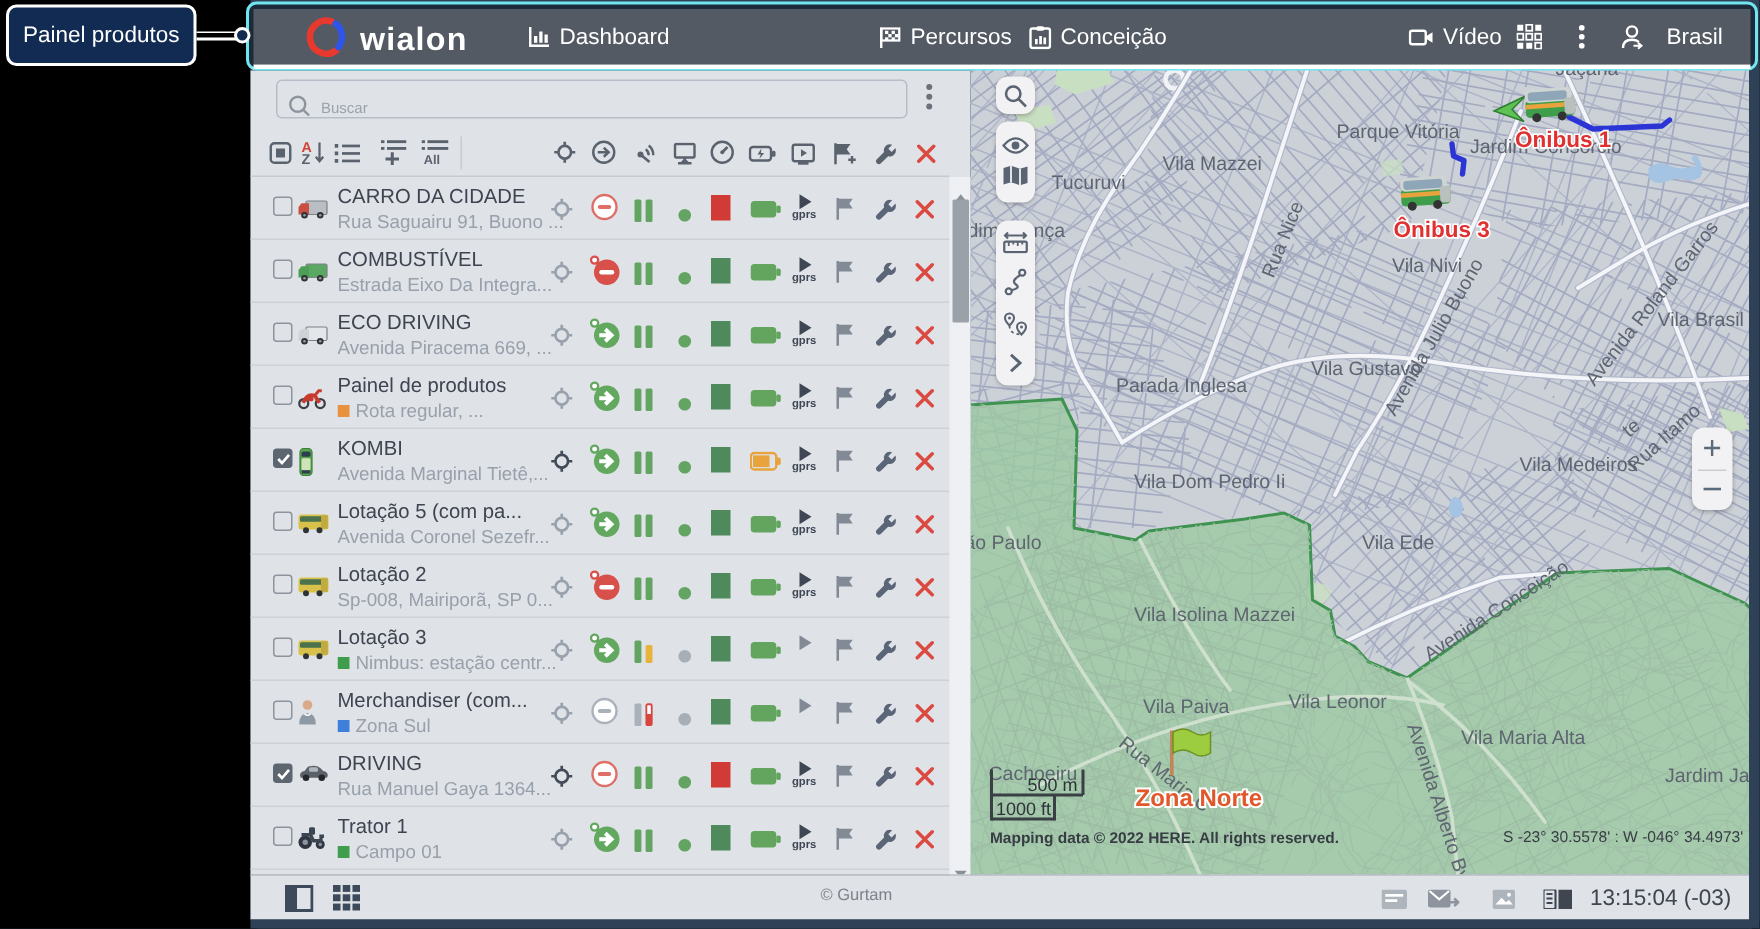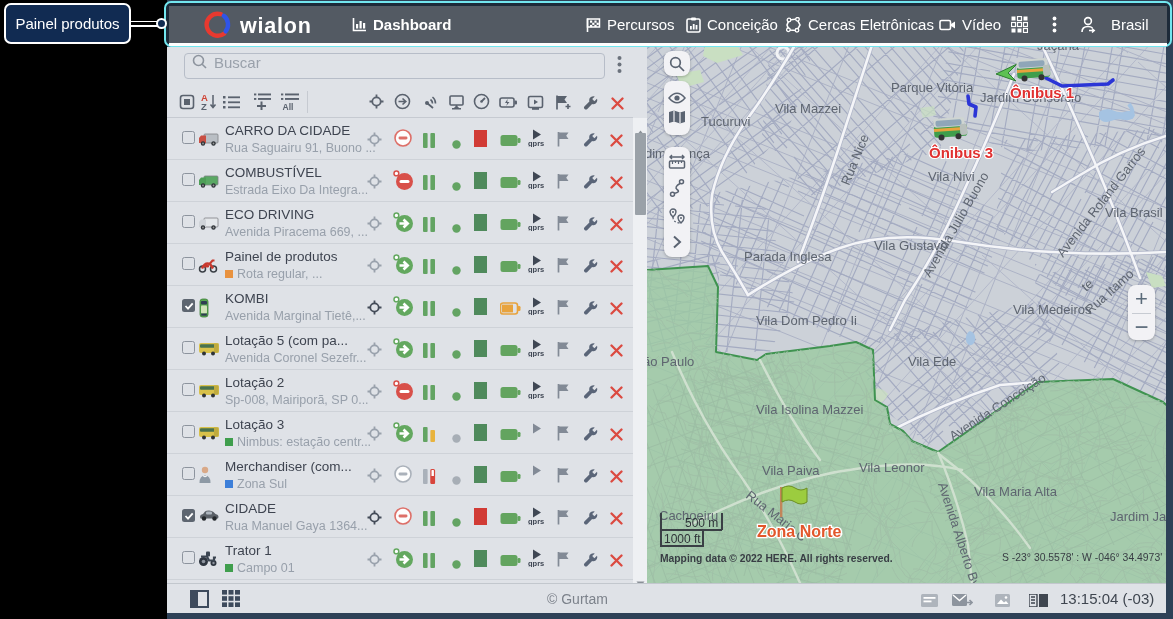--- a/index.html
+++ b/index.html
@@ -10,38 +10,38 @@
 .conndot{position:absolute;left:156px;top:17.5px;width:11px;height:11px;border-radius:50%;border:2.5px solid #fff;background:#112b52;z-index:40}
 
 .appframe{position:absolute;left:167px;top:0;width:1006px;height:619px;background:#2e4157}
 .cyanbox{position:absolute;left:164px;top:1px;width:1008px;height:46px;border:2px solid #72e6ef;border-radius:7px;background:#1d2a39;z-index:30}
 .topbar{position:absolute;left:3px;top:3px;width:998px;height:37px;background:#535a63;color:#fff;font-size:15px}
 .topwhite{position:absolute;left:3px;top:40px;width:998px;height:3px;background:#fff}
 .nav{position:absolute;top:0;height:37px;display:flex;align-items:center;color:#fff;white-space:nowrap}
 .nav svg{margin-right:6px}
 
 .leftpanel{position:absolute;left:167px;top:47px;width:480px;height:536px;background:#dfe2e7;z-index:5}
-.searchbox{position:absolute;left:17px;top:6px;width:421px;height:26px;border:1.5px solid #b7bdc8;border-radius:4px;color:#9aa1ab;font-size:15px;display:flex;align-items:flex-start;padding-left:7px}
+.searchbox{position:absolute;left:17px;top:6px;width:421px;height:26px;border:1.5px solid #b7bdc8;border-radius:4px;color:#9aa1ab;font-size:10px;display:flex;align-items:flex-end;padding-left:7px}
 .vdots{position:absolute;left:450px;top:8px;width:16px;height:22px}
 .toolbar{position:absolute;left:0;top:39px;width:466px;height:32px;border-bottom:1px solid #c6cad1}
 .rows{position:absolute;left:0;top:71px;width:466px}
 .row{position:relative;width:466px;height:42px;border-bottom:1px solid #ced2d8}
 .rname{position:absolute;left:58px;top:5px;font-size:13.5px;color:#3e4450;white-space:nowrap;overflow:hidden;max-width:240px}
 .rsub{position:absolute;left:58px;top:22.5px;font-size:12.5px;color:#98a0ab;white-space:nowrap;overflow:hidden;max-width:235px}
 .cb{position:absolute;left:15px;top:13px;width:12.5px;height:12.5px;border:1.5px solid #8d949e;border-radius:2.5px;background:transparent}
 .cbc{position:absolute;left:15px;top:13px;width:12.5px;height:12.5px;border-radius:2.5px;background:#5d6570}
 .cbc svg{position:absolute;left:0.5px;top:0.5px}
 .scroll{position:absolute;left:466px;top:71px;width:14px;height:465px;background:#eef0f3}
 .sthumb{position:absolute;left:1.5px;top:15px;width:11px;height:82px;background:#9aa1a8;border-radius:1px}
 
 .botbar{position:absolute;left:167px;top:583px;width:999px;height:30px;background:#dfe2e7;border-top:1px solid #c2c7cd;z-index:6}
 .botstrip{position:absolute;left:167px;top:613px;width:1006px;height:6px;background:#2e4157;border-radius:0 0 6px 6px;z-index:7}
 .rightstrip{position:absolute;left:1166px;top:40px;width:7px;height:579px;background:#2e4157;border-radius:0 0 6px 0;z-index:6}
 .time{position:absolute;left:893px;top:6px;font-size:15px;color:#3f4650}
-.gurtam{position:absolute;left:380px;top:7px;font-size:14px;color:#7c828b}
+.gurtam{position:absolute;left:380px;top:7px;font-size:11px;color:#7c828b}
 </style></head>
 <body>
 <div class="callout">Painel produtos</div>
 <div class="conn1"></div>
 <div class="conn2"></div>
 <div class="conndot"></div>
 <div class="appframe"></div>
 <svg width="519" height="538" viewBox="647 45 519 538" style="position:absolute;left:647px;top:45px" font-family="Liberation Sans, sans-serif">
 <defs>
       <clipPath id="d0">
@@ -823,21 +823,21 @@
           <svg width="12" height="12" viewBox="0 0 12 12">
             <path d="M2.5,6 L5,8.7 L9.7,3.3" stroke="#fff" stroke-width="1.8" fill="none"></path>
           </svg>
         </div>
         <div class="abs" style="left:31px;top:12px;"><svg width="22" height="14" viewBox="0 0 22 14" style="">
             <path d="M2,9 Q2,6.5 5,6 L7,3.5 Q8,2.5 11,2.5 Q14,2.5 15.5,4 L17.5,6 Q20.5,6.5 20.5,9 L20,10.5 H2.5z" fill="#5b6168"></path>
             <rect x="8" y="3.5" width="6" height="3" rx="1" fill="#aeb6bf"></rect>
             <circle cx="6" cy="10.5" r="2.2" fill="#23272b"></circle>
             <circle cx="16.5" cy="10.5" r="2.2" fill="#23272b"></circle>
           </svg></div>
-        <div class="rname">CIDADE</div>
+        <div class="rname">DRIVING</div>
         <div class="rsub">Rua Manuel Gaya 1364...</div>
         <div class="abs" style="left:200px;top:14px;"><svg width="15" height="15" viewBox="0 0 15 15" style="">
             <g stroke="#434b58" stroke-width="1.8" fill="none">
               <circle cx="7.5" cy="7.5" r="4.2"></circle>
               <path d="M7.5,0.5 V3 M7.5,12 V14.5 M0.5,7.5 H3 M12,7.5 H14.5"></path>
             </g>
           </svg></div>
         <div class="abs" style="left:226px;top:10px;"><svg width="20" height="20" viewBox="0 0 20 20" style="">
             <circle cx="10" cy="10" r="8" fill="#fdfdfd" stroke="#dd6f68" stroke-width="1.6"></circle>
             <rect x="5.5" y="8.6" width="9" height="2.8" rx="1.4" fill="#dd6f68"></rect>
@@ -1023,21 +1023,21 @@
   </div>
 <div class="rightstrip"></div>
 <div class="botstrip"></div>
 <div class="cyanbox">
     <div class="topbar">
       <div class="abs" style="left:35px;top:5px"><svg width="28" height="28" viewBox="0 0 28 28" style="">
           <path d="M16.8,3.2 A11,11 0 1 0 20.3,22.5" fill="none" stroke="#e8392f" stroke-width="4.4" stroke-linecap="round"></path>
           <path d="M19.8,4.8 A11,11 0 0 1 21.6,20.4" fill="none" stroke="#2f54e8" stroke-width="4.4" stroke-linecap="round"></path>
         </svg></div>
       <div class="abs" style="left:71px;top:8px;color:#fff;font-size:21.5px;letter-spacing:0.8px;font-weight:bold">wialon</div>
-      <div class="nav" style="left:183px;font-weight:bold;">
+      <div class="nav" style="left:183px;">
         <svg width="15" height="15" viewBox="0 0 15 15" style="">
           <path d="M1.5,1 V13.5 H14" stroke="#fff" stroke-width="1.6" fill="none"></path>
           <rect x="4" y="7" width="2.2" height="4.5" fill="#fff"></rect>
           <rect x="7.5" y="4" width="2.2" height="7.5" fill="#fff"></rect>
           <rect x="11" y="6" width="2.2" height="5.5" fill="#fff"></rect>
         </svg>
         <span>Dashboard</span>
       </div>
       <div class="nav" style="left:416px;">
         <svg width="16" height="16" viewBox="0 0 16 16" style="">
@@ -1056,30 +1056,20 @@
       </div>
       <div class="nav" style="left:517px;">
         <svg width="15" height="16" viewBox="0 0 15 16" style="">
           <rect x="1" y="2" width="13" height="13" rx="1.5" fill="none" stroke="#fff" stroke-width="1.6"></rect>
           <rect x="5" y="0.5" width="5" height="3" rx="1" fill="#fff"></rect>
           <rect x="4" y="9" width="1.8" height="3.5" fill="#fff"></rect>
           <rect x="6.8" y="7" width="1.8" height="5.5" fill="#fff"></rect>
           <rect x="9.6" y="8" width="1.8" height="4.5" fill="#fff"></rect>
         </svg>
         <span>Conceição</span>
-      </div>
-      <div class="nav" style="left:616px;">
-        <svg width="17" height="16" viewBox="0 0 17 16" style="">
-          <path d="M4,3 L12,2 L15,8 L12,13.5 L4,13 L2,8 Z" fill="none" stroke="#fff" stroke-width="1.6"></path>
-          <circle cx="4" cy="3" r="1.8" fill="#535a63" stroke="#fff" stroke-width="1.3"></circle>
-          <circle cx="12.5" cy="2.3" r="1.8" fill="#535a63" stroke="#fff" stroke-width="1.3"></circle>
-          <circle cx="12" cy="13.3" r="1.8" fill="#535a63" stroke="#fff" stroke-width="1.3"></circle>
-          <circle cx="3.4" cy="12.8" r="1.8" fill="#535a63" stroke="#fff" stroke-width="1.3"></circle>
-        </svg>
-        <span>Cercas Eletrônicas</span>
       </div>
       <div class="nav" style="left:770px;">
         <svg width="17" height="14" viewBox="0 0 17 14" style="">
           <rect x="1" y="2.5" width="10.5" height="9" rx="1.5" fill="none" stroke="#fff" stroke-width="1.6"></rect>
           <path d="M12,6 L16,3.5 V10.5 L12,8z" fill="#fff"></path>
         </svg>
         <span>Vídeo</span>
       </div>
       <div class="abs" style="left:842px;top:10px;"><svg width="17" height="17" viewBox="0 0 17 17" style="">
           <g fill="#fff">

